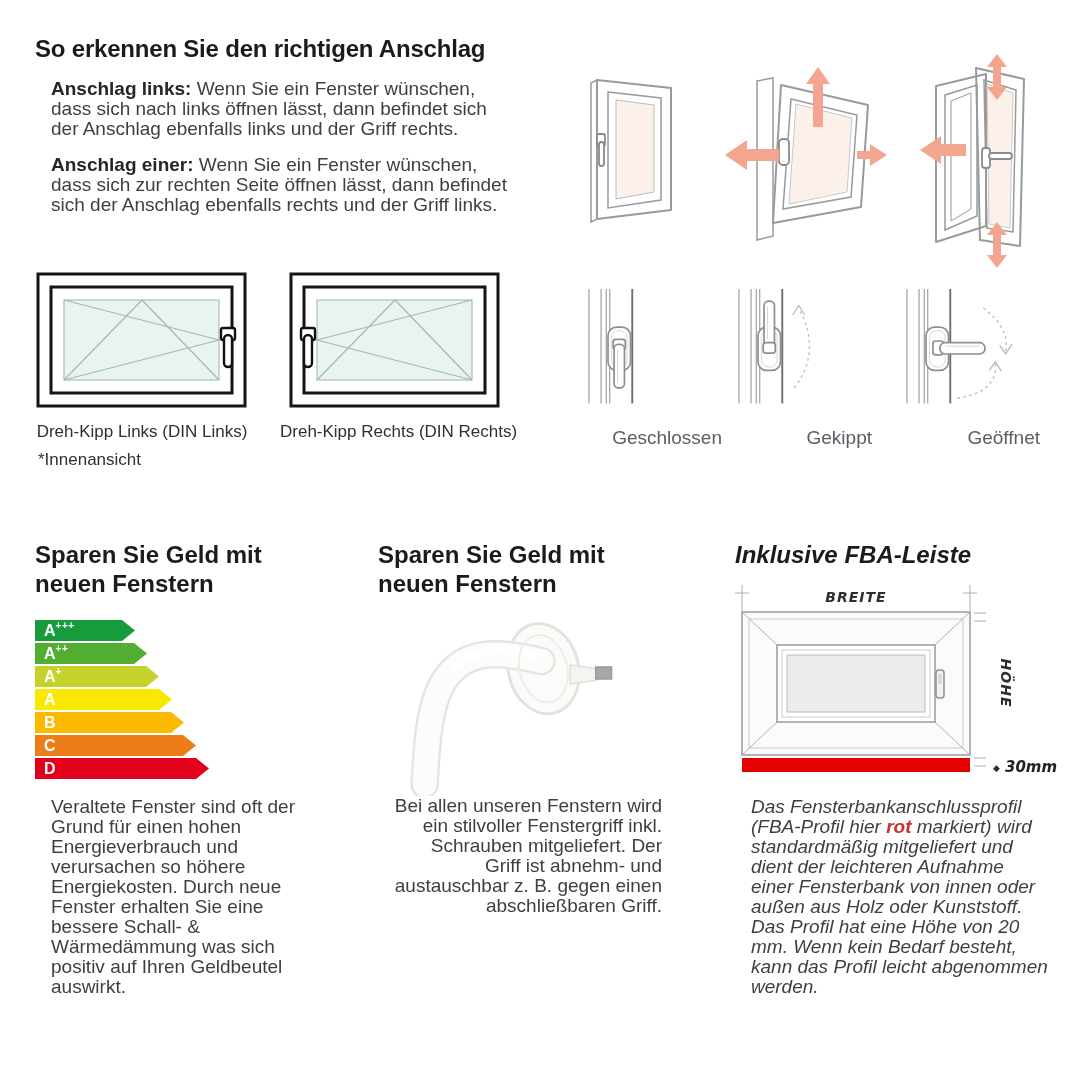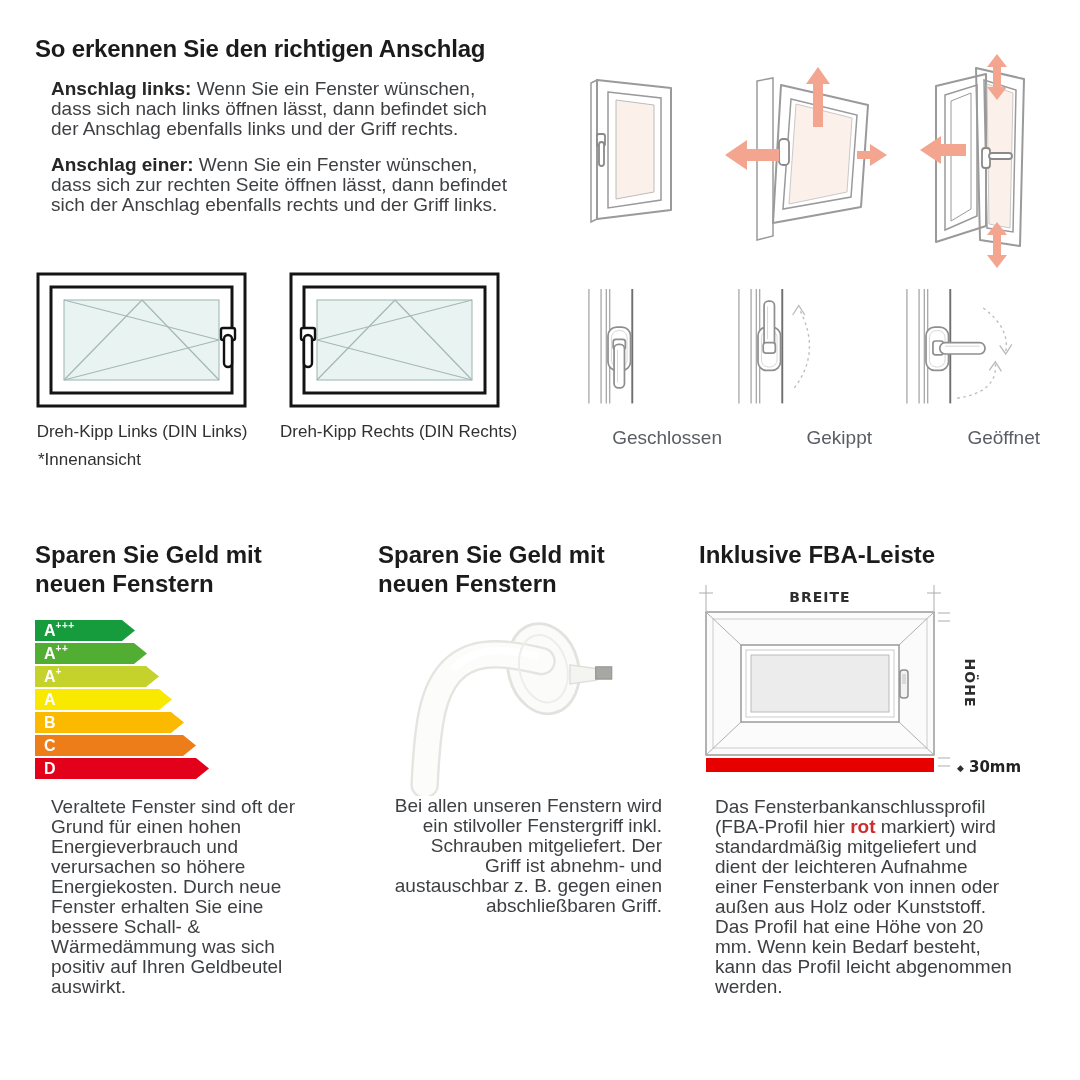--- a/index.html
+++ b/index.html
@@ -238,21 +238,21 @@
       <polygon points="200,62 228,66 228,78 200,82" fill="#f4f4f1" stroke="#dededa" stroke-width="1.5"></polygon>
       <rect x="227" y="64" width="17" height="13" fill="#a7a7a3" stroke="#8e8e8a" stroke-width="1"></rect>
       <path d="M170,58 C118,45 92,50 74,70 C56,90 50,122 47,188" fill="none" stroke="#e4e4e1" stroke-width="30" stroke-linecap="round"></path>
       <path d="M170,58 C118,45 92,50 74,70 C56,90 50,122 47,188" fill="none" stroke="#fcfcfa" stroke-width="25" stroke-linecap="round"></path>
       <path d="M164,52 C120,42 96,47 79,64" fill="none" stroke="#ffffff" stroke-width="8" stroke-linecap="round"></path>
       <ellipse cx="172" cy="66" rx="25" ry="36" transform="rotate(-14 172 66)" fill="none" stroke="#ededea" stroke-width="2"></ellipse>
     </svg>
     <p style="margin-top:0;text-align:right;">Bei allen unseren Fenstern wird ein stilvoller Fenstergriff inkl. Schrauben mitgeliefert. Der Griff ist abnehm- und austauschbar z. B. gegen einen abschließbaren Griff.</p>
   </div>
 
-  <div class="abs col" style="left:699px;width:330px;">
+  <div class="abs col" style="left:735px;width:330px;font-style:italic;">
     <h2>Inklusive FBA-Leiste</h2>
     <svg width="330" height="200" viewBox="0 0 330 200" style="display:block;margin-top:16px;">
       <rect x="7" y="27" width="228" height="143" fill="#fbfbfb" stroke="#9b9b9b" stroke-width="1.5"></rect>
       <rect x="14" y="34" width="214" height="129" fill="none" stroke="#cccccc" stroke-width="1"></rect>
       <g stroke="#b0b0b0" stroke-width="1">
         <line x1="7" y1="27" x2="42" y2="60"></line>
           <line x1="235" y1="27" x2="200" y2="60"></line>
         <line x1="7" y1="170" x2="42" y2="137"></line>
           <line x1="235" y1="170" x2="200" y2="137"></line>
       </g>

